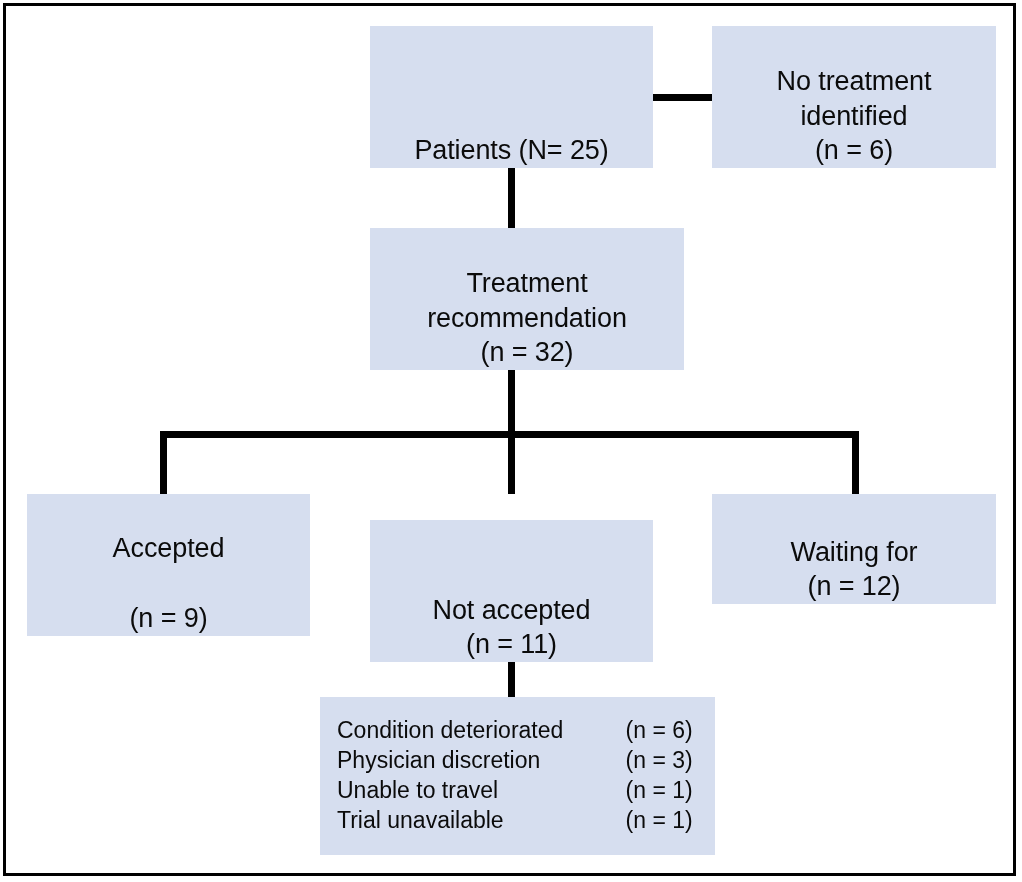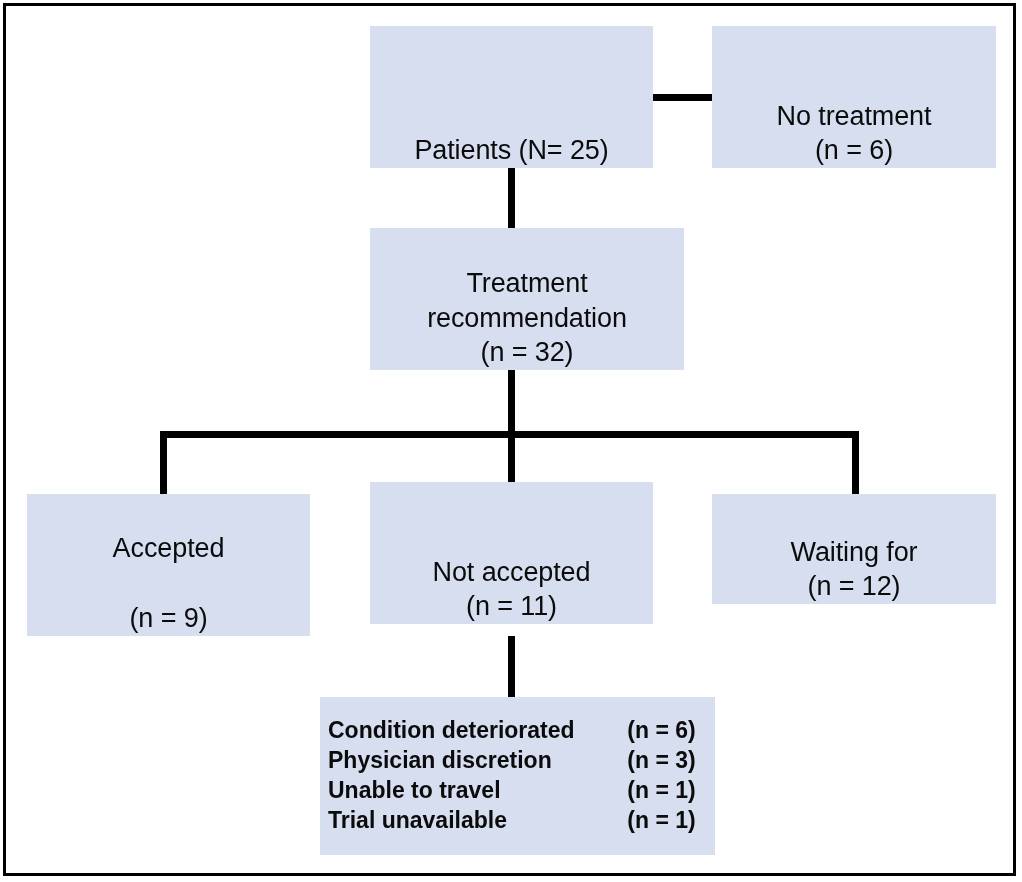--- a/index.html
+++ b/index.html
@@ -48,25 +48,24 @@
   .conn {
     position: absolute;
     background: #000000;
   }
 
   
   .reasons {
     position: absolute;
     background: #d6deef;
     box-sizing: border-box;
-    padding: 18px 12px 16px 8px;
+    padding: 18px 12px 16px 17px;
     color: #0b0b0b;
     font-size: 23px;
     line-height: 1.31;
-    font-weight: bold;
   }
   .reasons table {
     border-collapse: collapse;
     width: 100%;
   }
   .reasons td {
     padding: 0;
     white-space: nowrap;
     font-size: 23px;
     line-height: 1.31;
@@ -96,35 +95,36 @@
   <div class="conn" style="left:852px; top:431px; width:7px; height:63px;"></div>
 
   <div class="conn" style="left:508px; top:636px; width:7px; height:61px;"></div>
 
   <div class="box" style="left:370px; top:26px; width:283px; height:142px;">
     <span class="ln">Patients (N= 25)</span>
   </div>
 
   <div class="box" style="left:712px; top:26px; width:284px; height:142px;">
     <span class="ln">No treatment</span>
+    <span class="ln">identified</span>
     <span class="ln">(n = 6)</span>
   </div>
 
   <div class="box" style="left:370px; top:228px; width:314px; height:142px;">
     <span class="ln">Treatment</span>
     <span class="ln">recommendation</span>
     <span class="ln">(n = 32)</span>
   </div>
 
   <div class="box" style="left:27px; top:494px; width:283px; height:142px;gap:36px;">
     <span class="ln">Accepted</span>
     <span class="ln">(n = 9)</span>
   </div>
 
-  <div class="box" style="left:370px; top:482px; width:283px; height:142px;">
+  <div class="box" style="left:370px; top:520px; width:283px; height:142px;">
     <span class="ln">Not accepted</span>
     <span class="ln">(n = 11)</span>
   </div>
 
   <div class="box" style="left:712px; top:494px; width:284px; height:110px;">
     <span class="ln">Waiting for</span>
     <span class="ln">(n = 12)</span>
   </div>
 
   <div class="reasons" style="left:320px; top:697px; width:395px; height:158px;">

